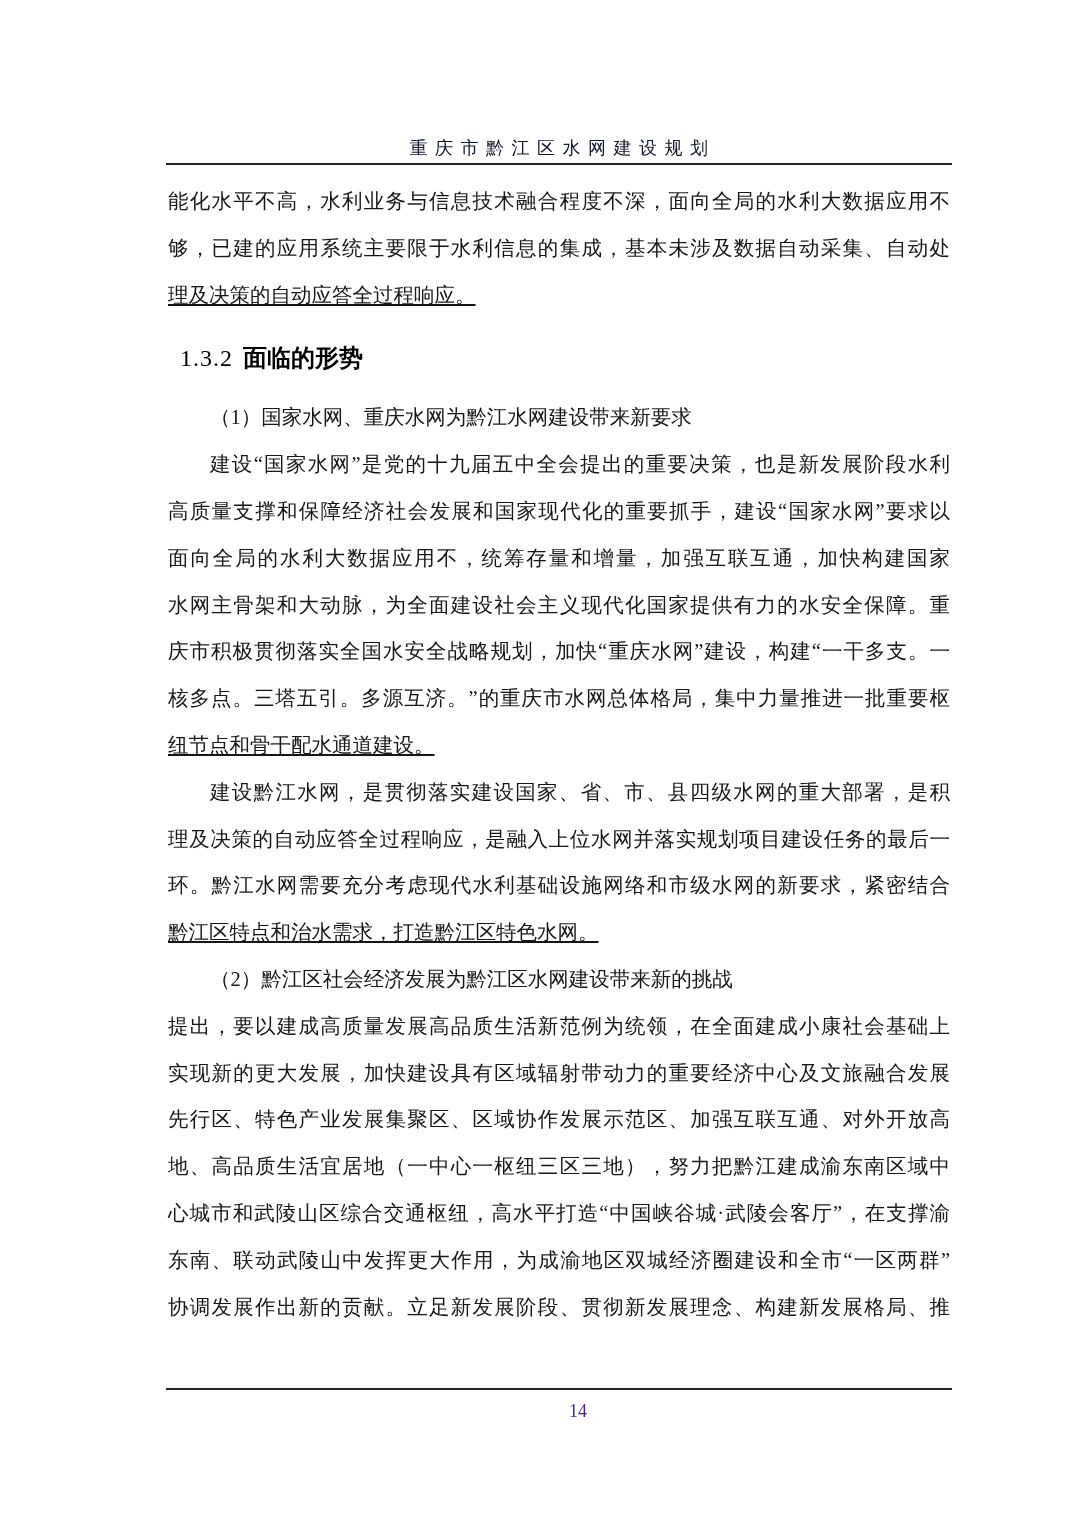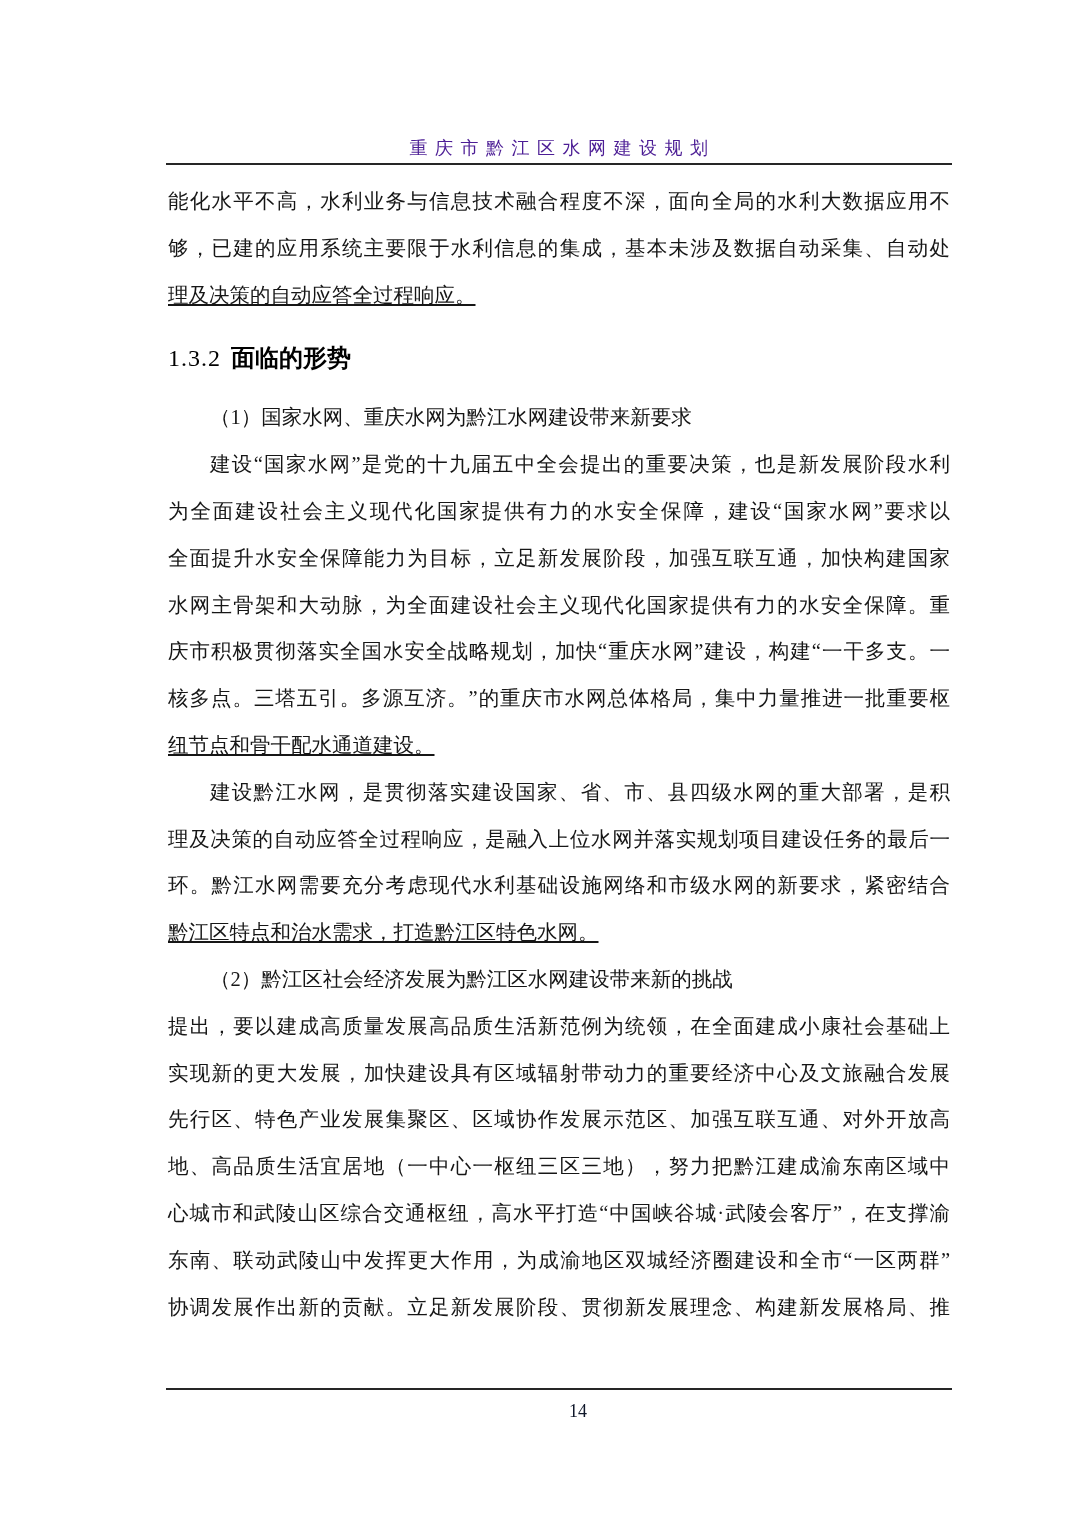--- a/index.html
+++ b/index.html
@@ -17,21 +17,21 @@
     top: 136px;
     left: 168px;
     width: 782px;
     text-align: center;
     font-family: "Liberation Sans", sans-serif;
     font-size: 18px;
     font-weight: 400;
     letter-spacing: 7.5px;
     padding-left: 7px;
     box-sizing: border-box;
-    color: #4c1d95;
+    color: #0f172a;
     white-space: nowrap;
   }
   .header-rule {
     position: absolute;
     top: 163px;
     left: 166px;
     width: 786px;
     height: 2px;
     background: #262626;
   }
@@ -54,21 +54,21 @@
   }
   .indent { text-indent: 2.05em; }
   .subhead {
     text-indent: 2.05em;
     text-align: left;
     line-height: 46.8px;
   }
   .section-heading {
     font-size: 24px;
     line-height: 47px;
-    margin: 16px 0 12px 0;
+    margin: 16px 0 12px 12px;
     font-family: "Liberation Sans", sans-serif;
     font-weight: 700;
     color: #000;
     text-align: left;
   }
   .section-heading .num {
     font-family: "Liberation Serif", serif;
     font-weight: 400;
     letter-spacing: 1px;
     margin-right: 10px;
@@ -84,21 +84,21 @@
   .page-number {
     position: absolute;
     top: 1397px;
     left: 168px;
     width: 782px;
     text-align: center;
     font-size: 18px;
     line-height: 28px;
     padding-left: 38px;
     box-sizing: border-box;
-    color: #0f172a;
+    color: #4c1d95;
   }
 </style>
 </head>
 <body>
 
 <div class="page">
 
   <div class="header-title">重庆市黔江区水网建设规划</div>
   <div class="header-rule"></div>
 
@@ -111,22 +111,22 @@
     </div>
 
     <div class="section-heading">
       <span class="num">1.3.2</span><span>面临的形势</span>
     </div>
 
     <div class="subhead">（1）国家水网、重庆水网为黔江水网建设带来新要求</div>
 
     <div>
       <div class="line indent">建设“国家水网”是党的十九届五中全会提出的重要决策，也是新发展阶段水利</div>
-      <div class="line">为全面建设社会主义现代化国家提供有力的水安全保障，建设“国家水网”要求以</div>
-      <div class="line">全面提升水安全保障能力为目标，立足新发展阶段，加强互联互通，加快构建国家</div>
+      <div class="line">高质量支撑和保障经济社会发展和国家现代化的重要抓手，建设“国家水网”要求以</div>
+      <div class="line">面向全局的水利大数据应用不，统筹存量和增量，加强互联互通，加快构建国家</div>
       <div class="line">水网主骨架和大动脉，为全面建设社会主义现代化国家提供有力的水安全保障。重</div>
       <div class="line">庆市积极贯彻落实全国水安全战略规划，加快“重庆水网”建设，构建“一干多支。一</div>
       <div class="line">核多点。三塔五引。多源互济。”的重庆市水网总体格局，集中力量推进一批重要枢</div>
       <div class="line last">纽节点和骨干配水通道建设。</div>
     </div>
 
     <div>
       <div class="line indent">建设黔江水网，是贯彻落实建设国家、省、市、县四级水网的重大部署，是积</div>
       <div class="line">理及决策的自动应答全过程响应，是融入上位水网并落实规划项目建设任务的最后一</div>
       <div class="line">环。黔江水网需要充分考虑现代水利基础设施网络和市级水网的新要求，紧密结合</div>

